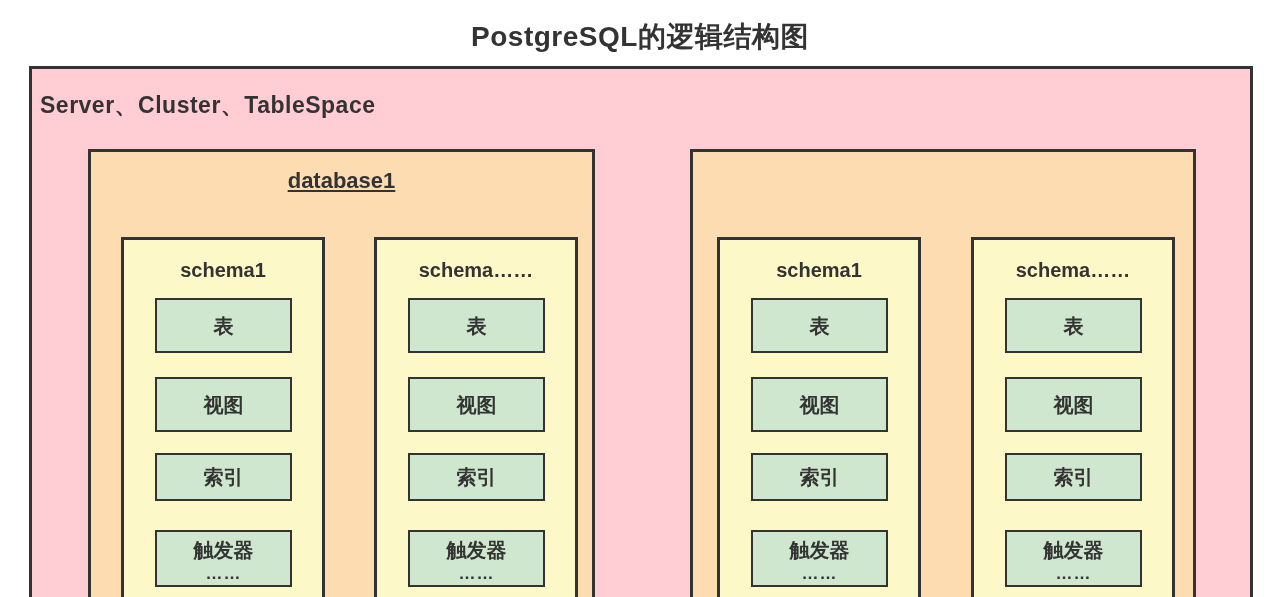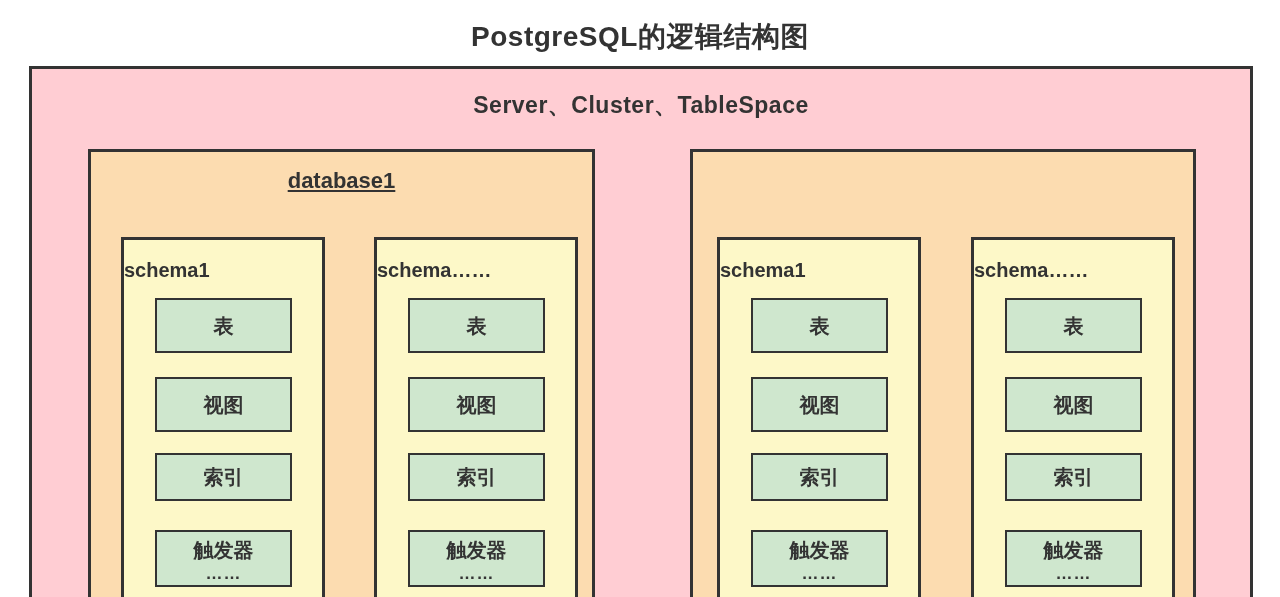--- a/index.html
+++ b/index.html
@@ -34,25 +34,25 @@
     height: 560px;
     background: #FFCDD3;
     border: 3px solid #333333;
     box-sizing: border-box;
   }
   .outer-label {
     position: absolute;
     top: 21px;
     left: 0;
     width: 100%;
-    text-align: center;
     font-size: 23px;
     font-weight: bold;
     color: #333333;
     letter-spacing: 0.5px;
+    padding-left: 8px;
   }
   .db {
     position: absolute;
     top: 80px;
     height: 520px;
     background: #FCDCB0;
     border: 3px solid #333333;
     box-sizing: border-box;
   }
   .db-1 { left: 56px;  width: 507px; }
@@ -79,21 +79,21 @@
   }
   .db-1 .schema-a { left: 30px; }
   .db-1 .schema-b { left: 283px; }
   .db-2 .schema-a { left: 24px; }
   .db-2 .schema-b { left: 278px; }
   .schema-label {
     position: absolute;
     top: 19px;
     left: 0;
     width: 100%;
-    text-align: left;
+    text-align: center;
     font-size: 20px;
     font-weight: bold;
     color: #333333;
   }
   .item {
     position: absolute;
     left: 31px;
     width: 137px;
     background: #CFE7CE;
     border: 2px solid #333333;

